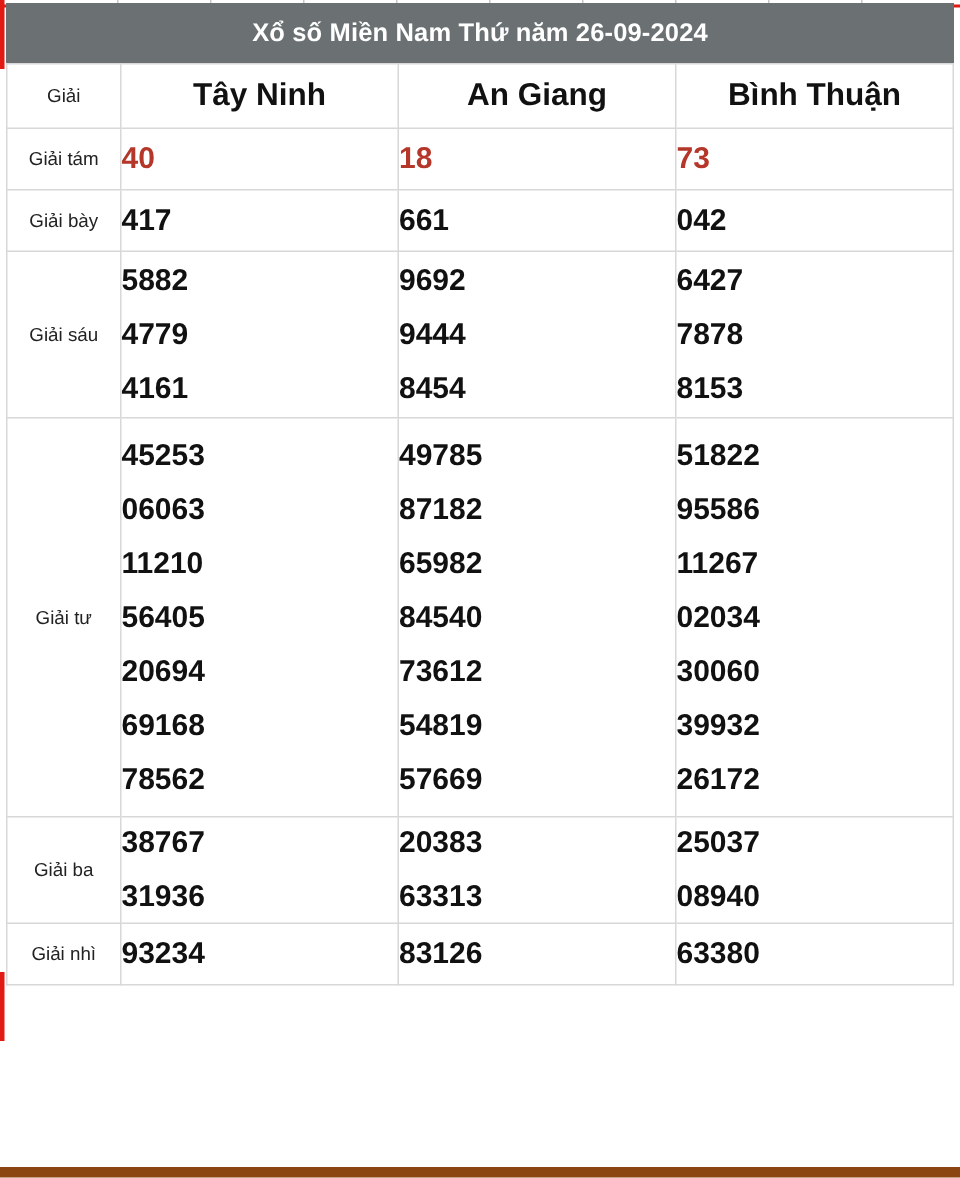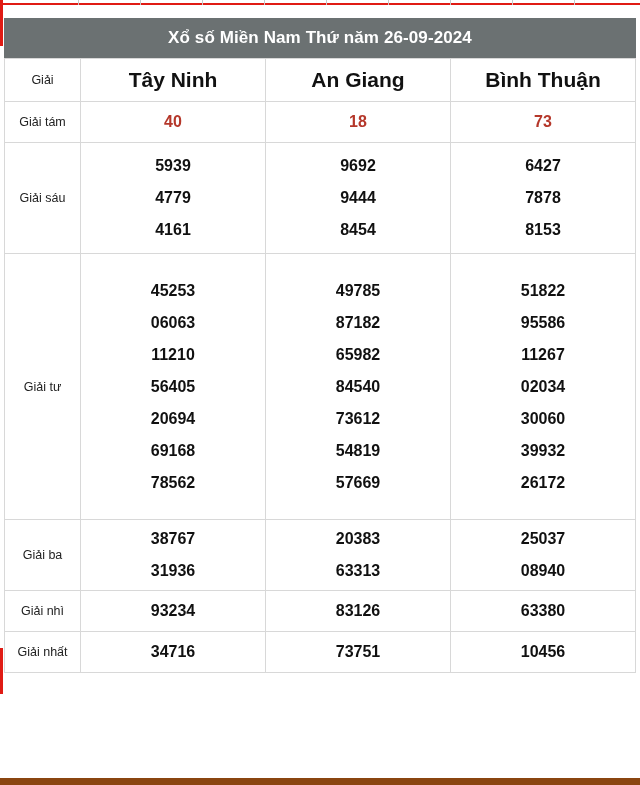--- a/index.html
+++ b/index.html
@@ -67,21 +67,21 @@
     left: 0;
     bottom: 0;
     width: 640px;
     height: 7px;
     background: #8a4510;
   }
 
   .board {
     position: absolute;
     left: 4px;
-    top: 18px;
+    top: 2px;
     width: 632px;
   }
 
   .board-title {
     background: #6b7172;
     color: #ffffff;
     text-align: center;
     font-size: 17px;
     font-weight: bold;
     line-height: 40px;
@@ -129,22 +129,22 @@
   }
   .giai-head {
     text-align: center;
     font-size: 12.5px;
     font-weight: normal;
     color: #222222;
   }
 
   
   .num {
-    text-align: center;
-    font-size: 16px;
+    text-align: left;
+    font-size: 20px;
     font-weight: bold;
     color: #111111;
     line-height: 1.0;
   }
   .num.hl {
     color: #b5372a;
   }
   .num .n {
     display: block;
   }
@@ -205,23 +205,35 @@
               <span class="n">40</span>
             </td>
             <td class="num hl">
               <span class="n">18</span>
             </td>
             <td class="num hl">
               <span class="n">73</span>
             </td>
           </tr>
           <tr>
+            <td class="prize-name r-single">Giải bày</td>
+            <td class="num">
+              <span class="n">417</span>
+            </td>
+            <td class="num">
+              <span class="n">661</span>
+            </td>
+            <td class="num">
+              <span class="n">042</span>
+            </td>
+          </tr>
+          <tr>
             <td class="prize-name r-three">Giải sáu</td>
             <td class="num">
-              <span class="n">5939</span>
+              <span class="n">5882</span>
               <span class="n">4779</span>
               <span class="n">4161</span>
             </td>
             <td class="num">
               <span class="n">9692</span>
               <span class="n">9444</span>
               <span class="n">8454</span>
             </td>
             <td class="num">
               <span class="n">6427</span>
@@ -279,32 +291,20 @@
             <td class="num">
               <span class="n">93234</span>
             </td>
             <td class="num">
               <span class="n">83126</span>
             </td>
             <td class="num">
               <span class="n">63380</span>
             </td>
           </tr>
-          <tr>
-            <td class="prize-name r-single">Giải nhất</td>
-            <td class="num">
-              <span class="n">34716</span>
-            </td>
-            <td class="num">
-              <span class="n">73751</span>
-            </td>
-            <td class="num">
-              <span class="n">10456</span>
-            </td>
-          </tr>
         </tbody>
     </table>
 
   </div>
 
   <div class="bottom-brown-strip"></div>
 
 </div>
 
 </body></html>

